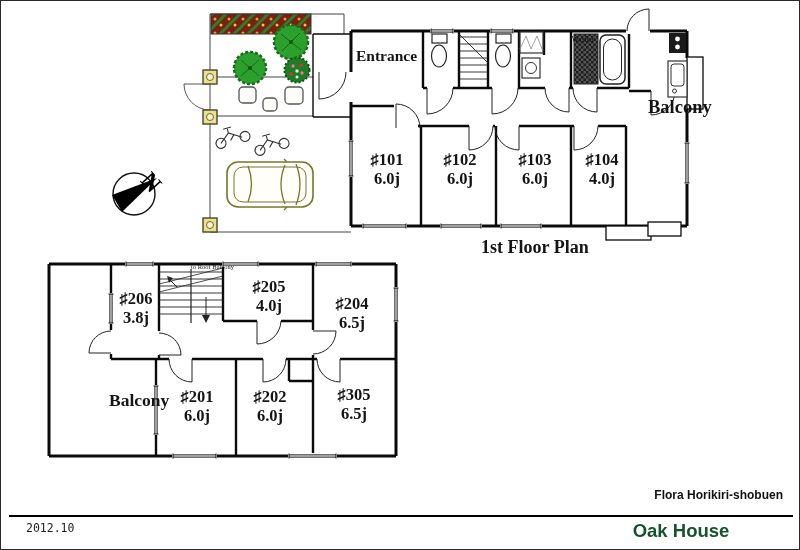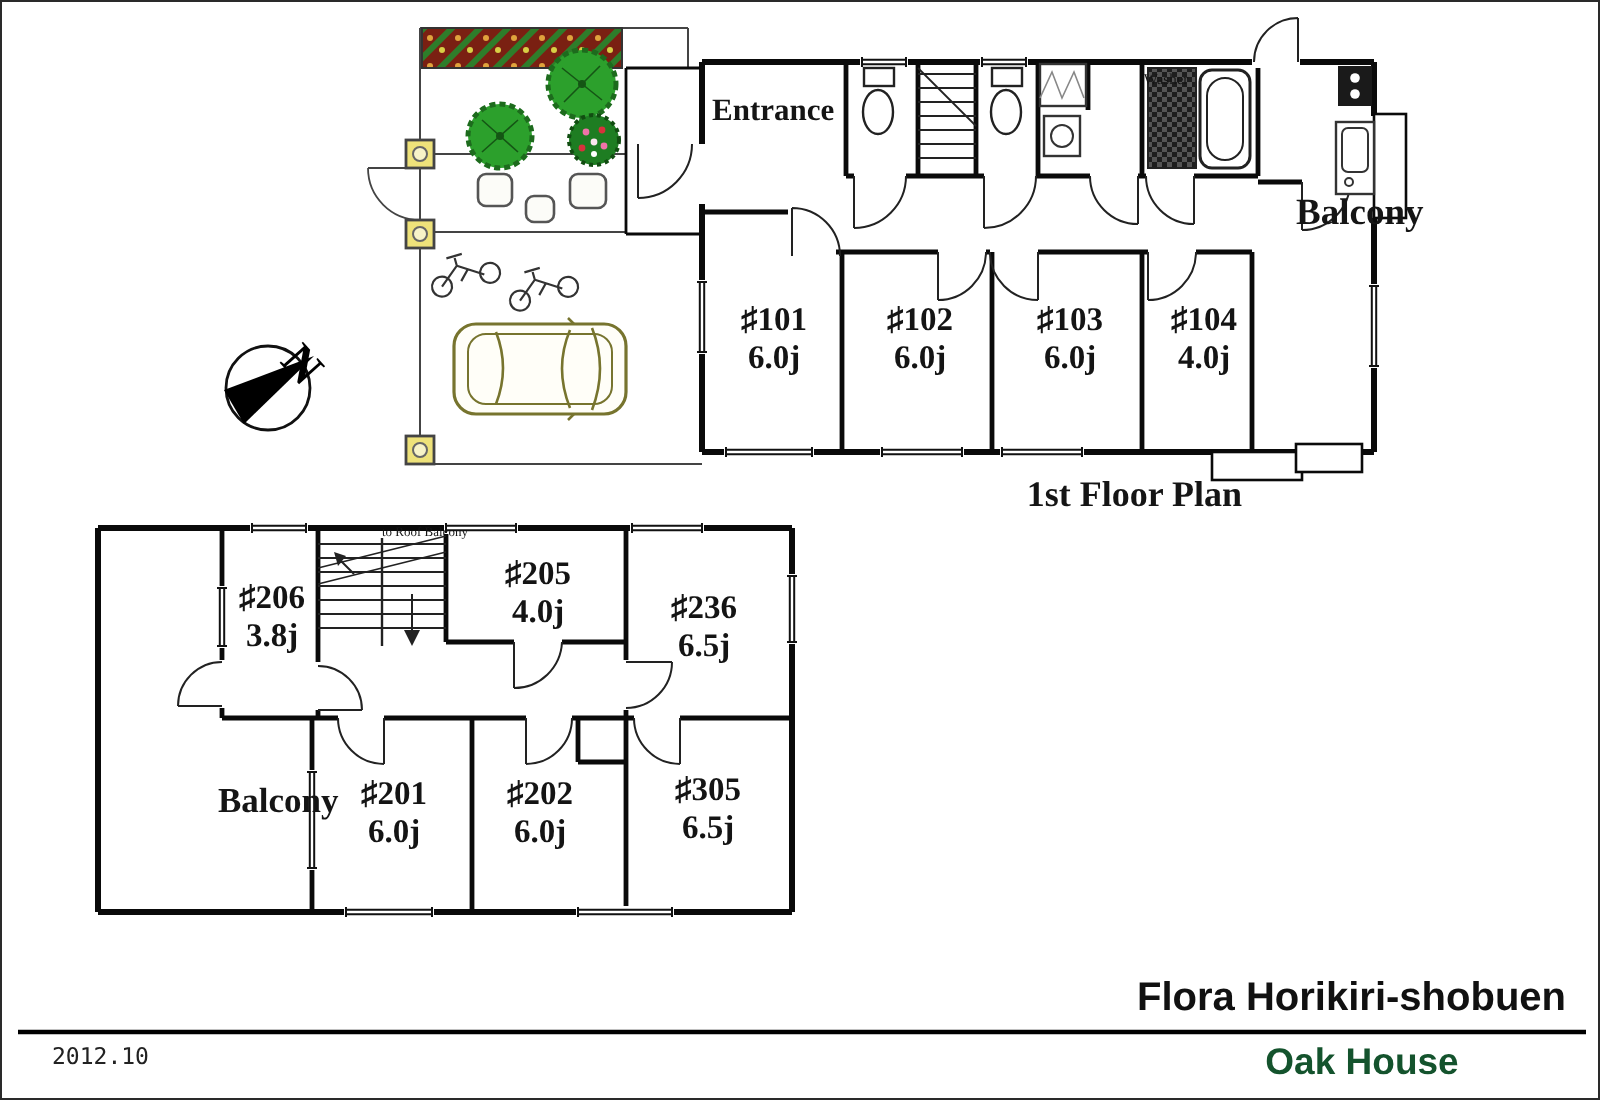--- a/index.html
+++ b/index.html
@@ -2,24 +2,24 @@
 <html><head>
 <meta charset="utf-8">
 <style>
   html,body{margin:0;padding:0;background:#fff;}
   #stage{position:relative;width:800px;height:550px;background:#fff;overflow:hidden;
          font-family:"Liberation Serif",serif;color:#141414;box-sizing:border-box;border:1px solid #2a2a2a;}
   #planart{position:absolute;left:0;top:0;}
   .lbl{position:absolute;white-space:nowrap;color:#151515;padding-left:44px;}
   .room{position:absolute;width:70px;text-align:center;font-weight:700;font-size:16.5px;line-height:19px;}
   .bigname{font-weight:600;text-align:right;}
-  .planname{font-weight:700;font-size:18px;width:140px;text-align:right;}
+  .planname{font-weight:700;font-size:18px;width:140px;text-align:left;}
   .tiny{font-size:7.5px;}
   .footer-prop{position:absolute;left:420px;top:487px;width:362px;text-align:right;
-               font-family:"Liberation Sans",sans-serif;font-weight:bold;font-size:20px;color:#111;}
+               font-family:"Liberation Sans",sans-serif;font-weight:bold;font-size:12px;color:#111;}
   .footer-house{position:absolute;left:565px;top:519px;width:230px;text-align:center;
                font-family:"Liberation Sans",sans-serif;font-weight:bold;font-size:18.5px;color:#14532d;}
   .footer-date{position:absolute;left:25px;top:520px;font-family:"DejaVu Sans Mono",monospace;
                font-size:11.5px;color:#222;}
 </style>
 </head>
 <body>
 
 <div id="stage">
 
@@ -288,21 +288,21 @@
 
 <div class="room" style="left:100px;top:288px;">
   <div>♯206</div>
   <div>3.8j</div>
 </div>
 <div class="room" style="left:233px;top:276px;">
   <div>♯205</div>
   <div>4.0j</div>
 </div>
 <div class="room" style="left:316px;top:293px;">
-  <div>♯236</div>
+  <div>♯204</div>
   <div>6.5j</div>
 </div>
 <div class="room" style="left:161px;top:386px;">
   <div>♯201</div>
   <div>6.0j</div>
 </div>
 <div class="room" style="left:234px;top:386px;">
   <div>♯202</div>
   <div>6.0j</div>
 </div>

